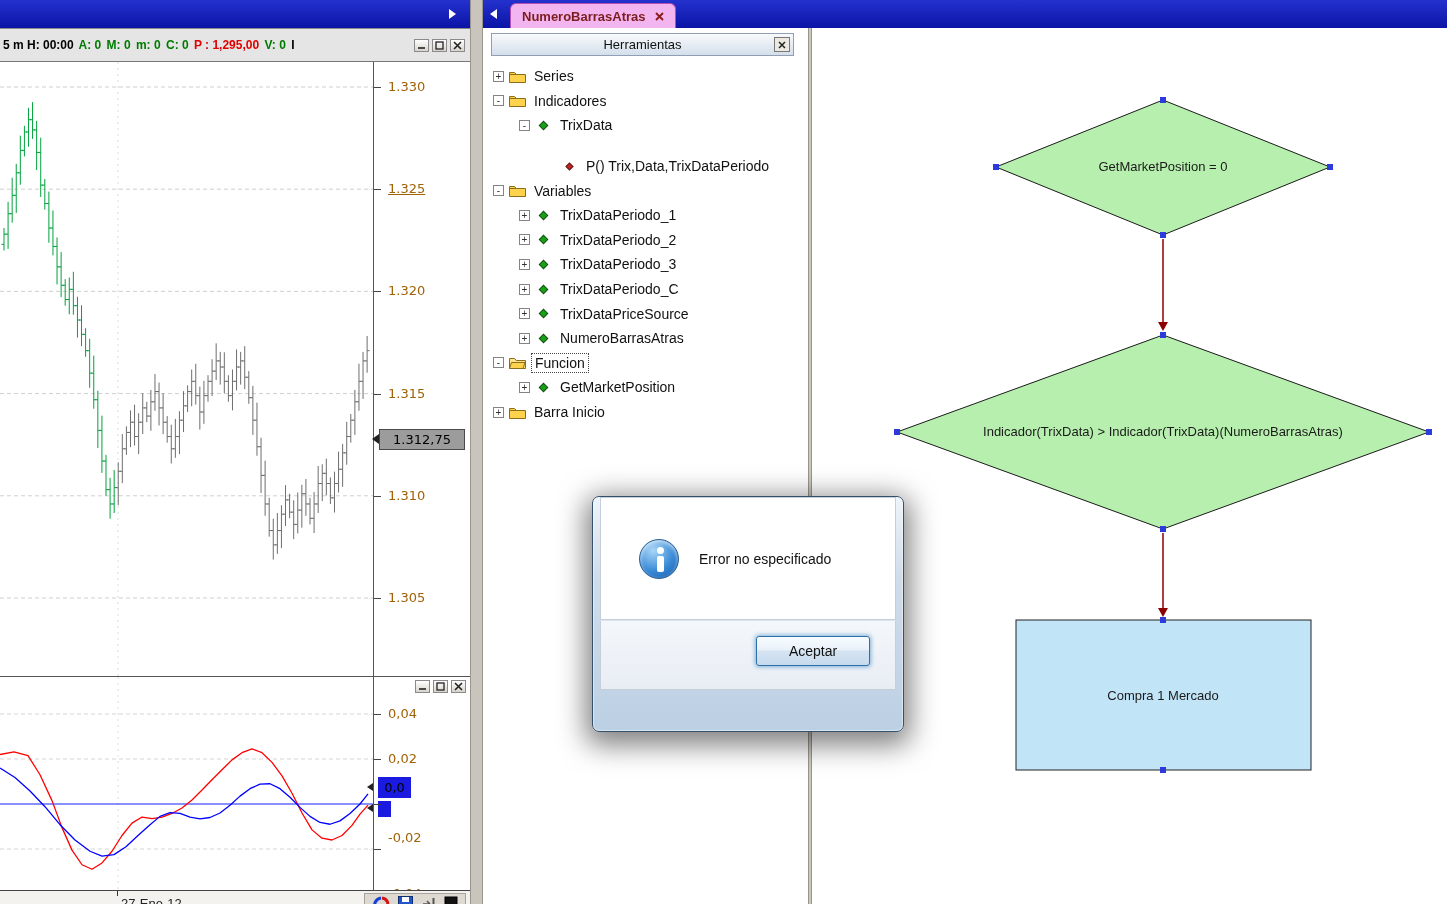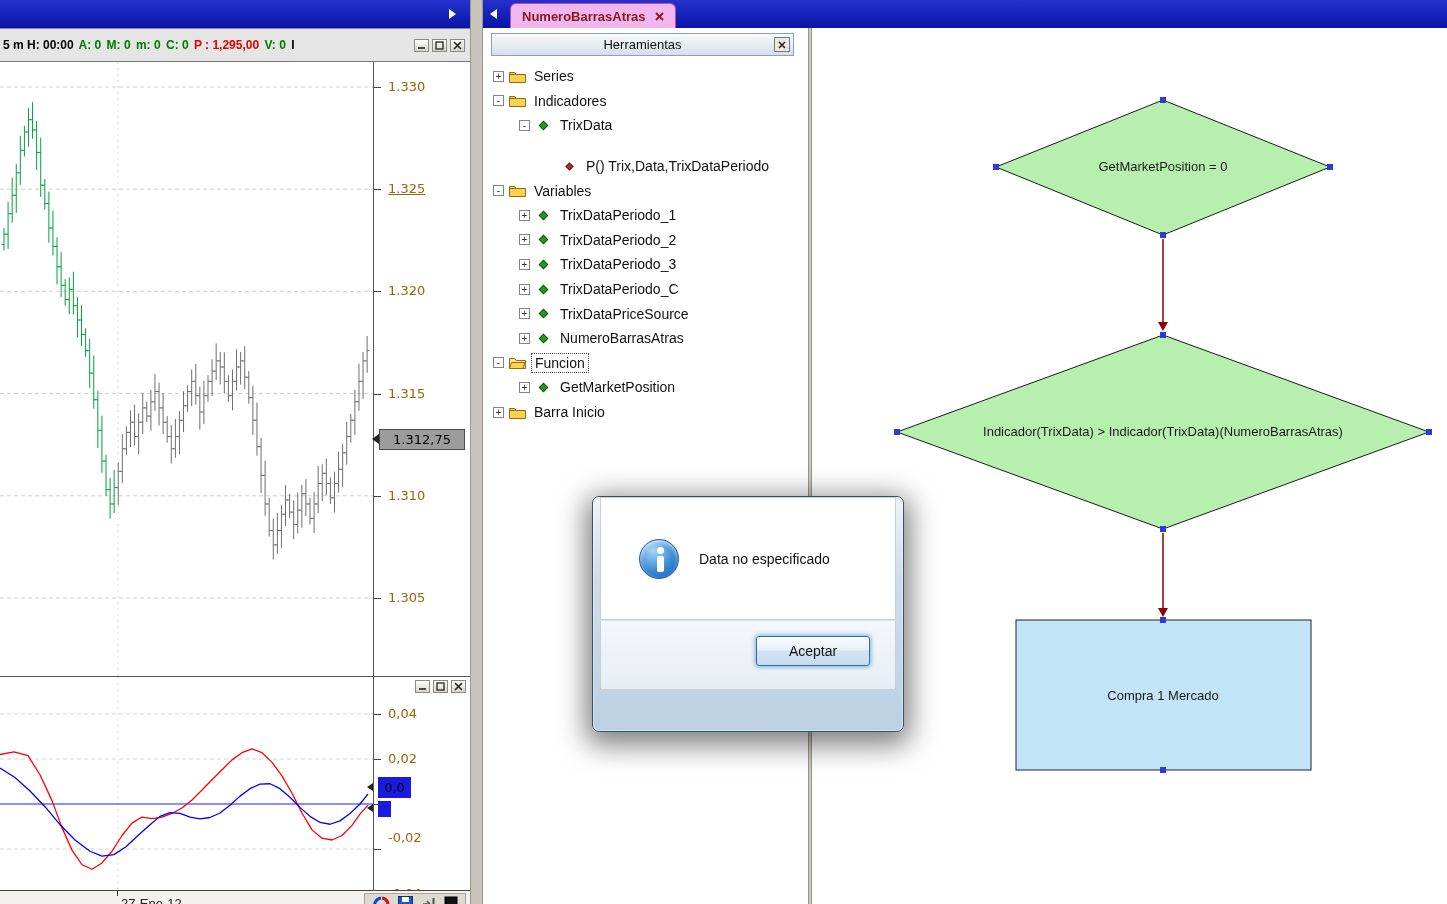--- a/index.html
+++ b/index.html
@@ -684,20 +684,20 @@
       </div>
     </div>
   </div>
 
   <div class="error-dialog">
     <div class="dlg-body">
       <span class="info-icon">
           <span class="dot"></span>
           <span class="bar"></span>
         </span>
-      <span class="dlg-message">Data no especificado</span>
+      <span class="dlg-message">Error no especificado</span>
     </div>
     <div class="dlg-footer">
       <button class="accept-btn">Aceptar</button>
     </div>
   </div>
 
 </div>
 
 </body></html>

